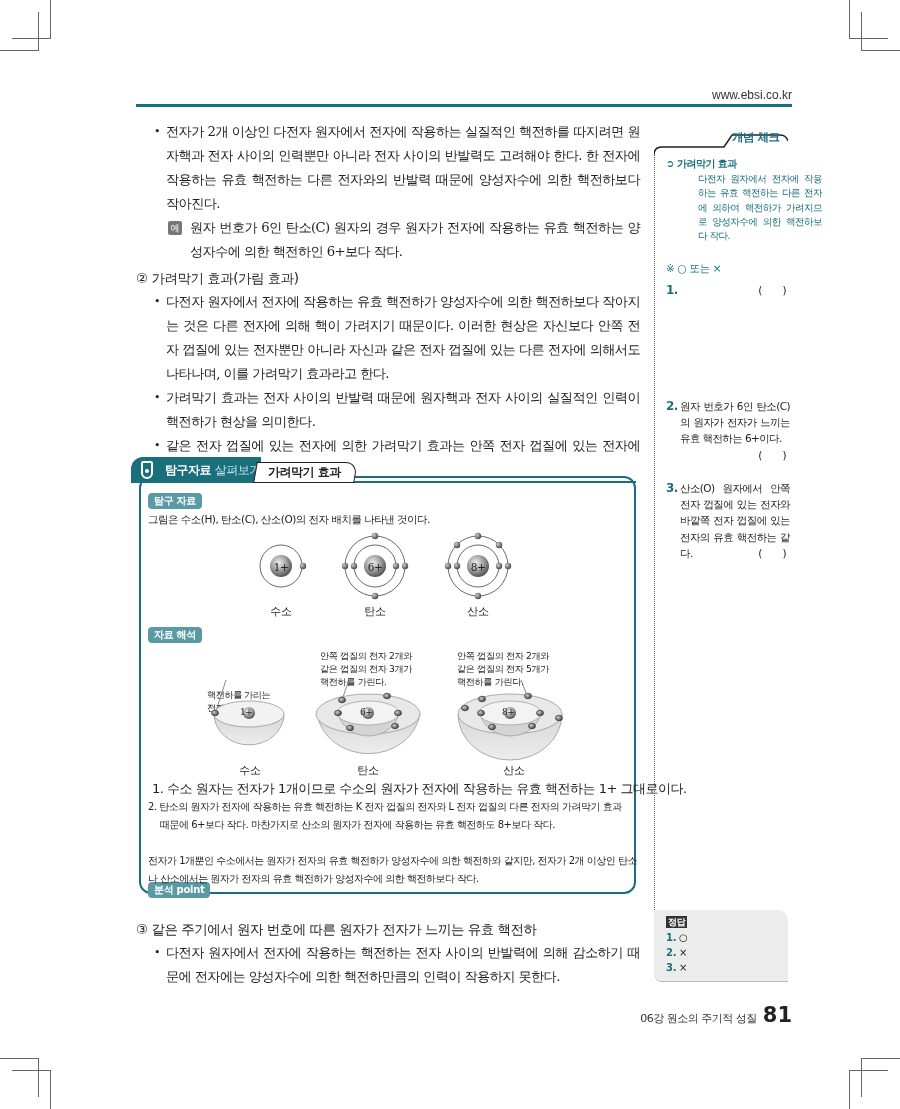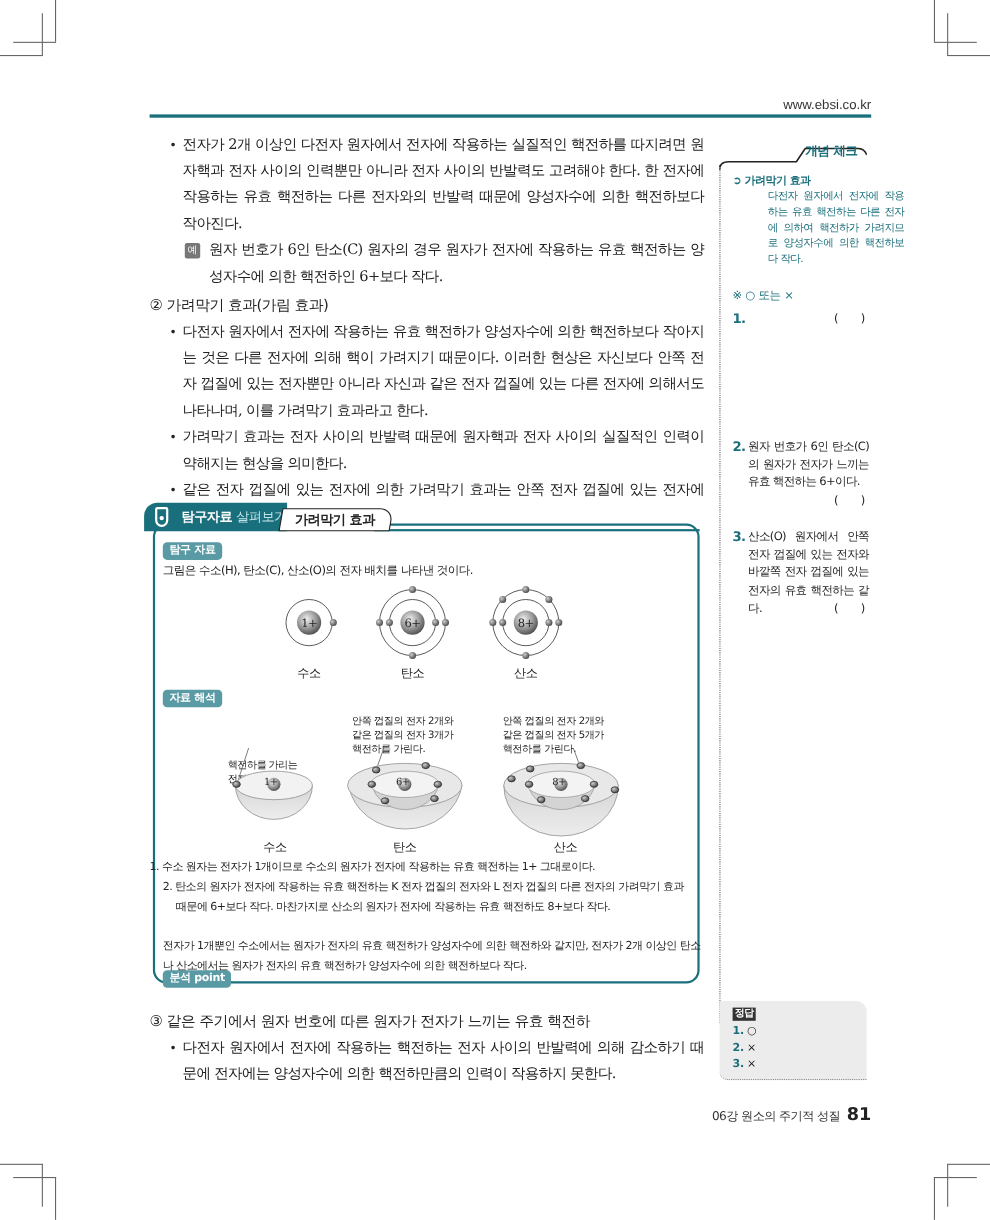--- a/index.html
+++ b/index.html
@@ -44,21 +44,21 @@
   .quiz .num { position: absolute; left: 0; top: 0; color: #1a6f7c; font-weight: bold; font-size: 12px; }
   .quiz .txt { padding-left: 14px; text-align: justify; display: block; }
   .paren { display: inline-block; float: right; margin-right: 4px; word-spacing: 18px; }
 
   .answer-box { position: absolute; left: 654px; top: 910px; width: 134px; height: 72px; background: #ececec; border-radius: 0 10px 0 8px; border-bottom: 1px dotted #888; }
   .answer-title { position: absolute; left: 666px; top: 916px; font-size: 9px; padding: 0 2px; background: #333; color: #fff; font-weight: bold; letter-spacing: -0.3px; line-height: 12px; }
   .answer { position: absolute; left: 666px; font-size: 10px; letter-spacing: -0.3px; }
   .answer b { color: #1a6f7c; }
 
   .footer { position: absolute; left: 640px; top: 1003px; width: 152px; text-align: right; font-size: 11px; color: #333; letter-spacing: -0.5px; }
-  .footer .pg { font-size: 16px; font-weight: bold; color: #222; margin-left: 6px; letter-spacing: 0; }
+  .footer .pg { font-size: 21px; font-weight: bold; color: #222; margin-left: 6px; letter-spacing: 0; }
 </style>
 </head>
 <body>
 
 <div class="crop" style="left:50px;top:0;width:1px;height:38px;"></div>
 <div class="crop" style="left:12px;top:38px;width:39px;height:1px;"></div>
 <div class="crop" style="left:38px;top:12px;width:1px;height:38px;"></div>
 <div class="crop" style="left:0;top:50px;width:39px;height:1px;"></div>
 
 <div class="crop" style="left:849px;top:0;width:1px;height:38px;"></div>
@@ -80,21 +80,21 @@
 <div class="top-rule"></div>
 
 <div class="main">
   <p class="bullet">전자가 2개 이상인 다전자 원자에서 전자에 작용하는 실질적인 핵전하를 따지려면 원자핵과 전자 사이의 인력뿐만 아니라 전자 사이의 반발력도 고려해야 한다. 한 전자에 작용하는 유효 핵전하는 다른 전자와의 반발력 때문에 양성자수에 의한 핵전하보다 작아진다.</p>
   <p class="example">
     <span class="ex-mark">예</span>
     <span>원자 번호가 6인 탄소(C) 원자의 경우 원자가 전자에 작용하는 유효 핵전하는 양성자수에 의한 핵전하인 6+보다 작다.</span>
   </p>
   <p class="heading">② 가려막기 효과(가림 효과)</p>
   <p class="bullet">다전자 원자에서 전자에 작용하는 유효 핵전하가 양성자수에 의한 핵전하보다 작아지는 것은 다른 전자에 의해 핵이 가려지기 때문이다. 이러한 현상은 자신보다 안쪽 전자 껍질에 있는 전자뿐만 아니라 자신과 같은 전자 껍질에 있는 다른 전자에 의해서도 나타나며, 이를 가려막기 효과라고 한다.</p>
-  <p class="bullet">가려막기 효과는 전자 사이의 반발력 때문에 원자핵과 전자 사이의 실질적인 인력이 약해지는 현상을 의미한다.</p>
+  <p class="bullet">가려막기 효과는 전자 사이의 반발력 때문에 원자핵과 전자 사이의 실질적인 인력이 핵전하가 현상을 의미한다.</p>
   <p class="bullet">같은 전자 껍질에 있는 전자에 의한 가려막기 효과는 안쪽 전자 껍질에 있는 전자에 의한 가려막기 효과보다 작다.</p>
 </div>
 
 <div class="rbox"></div>
 <div class="rtab-line"></div>
 <div class="rtab">
   <span class="rtab-icon"></span>
   <span>탐구자료</span>
   <span class="lite">살펴보기</span>
 </div>
@@ -215,21 +215,21 @@
   </g>
 </svg>
 <div class="note" style="left:240px;top:706px;font-family:'DejaVu Serif',serif;font-size:9px;">1+</div>
 <div class="note" style="left:360px;top:706px;font-family:'DejaVu Serif',serif;font-size:9px;">6+</div>
 <div class="note" style="left:502px;top:706px;font-family:'DejaVu Serif',serif;font-size:9px;">8+</div>
 
 <div class="atom-label" style="left:220px;top:763px;">수소</div>
 <div class="atom-label" style="left:338px;top:763px;">탄소</div>
 <div class="atom-label" style="left:484px;top:763px;">산소</div>
 
-<div class="small" style="left:136px;top:781px;font-size:10px;">1. 수소 원자는 전자가 1개이므로 수소의 원자가 전자에 작용하는 유효 핵전하는 1+ 그대로이다.</div>
+<div class="small" style="left:152px;top:781px;font-size:13px;">1. 수소 원자는 전자가 1개이므로 수소의 원자가 전자에 작용하는 유효 핵전하는 1+ 그대로이다.</div>
 <div class="small" style="left:148px;top:799px;font-size:10px;">2. 탄소의 원자가 전자에 작용하는 유효 핵전하는 K 전자 껍질의 전자와 L 전자 껍질의 다른 전자의 가려막기 효과</div>
 <div class="small" style="left:160px;top:817px;font-size:10px;">때문에 6+보다 작다. 마찬가지로 산소의 원자가 전자에 작용하는 유효 핵전하도 8+보다 작다.</div>
 
 <div class="tag" style="left:148px;top:835px;margin-top:47px;">분석 point</div>
 <div class="small" style="left:148px;top:853px;font-size:10px;">전자가 1개뿐인 수소에서는 원자가 전자의 유효 핵전하가 양성자수에 의한 핵전하와 같지만, 전자가 2개 이상인 탄소</div>
 <div class="small" style="left:148px;top:871px;font-size:10px;">나 산소에서는 원자가 전자의 유효 핵전하가 양성자수에 의한 핵전하보다 작다.</div>
 
 <div class="main" style="top:915px;">
   <p class="heading">③ 같은 주기에서 원자 번호에 따른 원자가 전자가 느끼는 유효 핵전하</p>
   <p class="bullet">다전자 원자에서 전자에 작용하는 핵전하는 전자 사이의 반발력에 의해 감소하기 때문에 전자에는 양성자수에 의한 핵전하만큼의 인력이 작용하지 못한다.</p>

